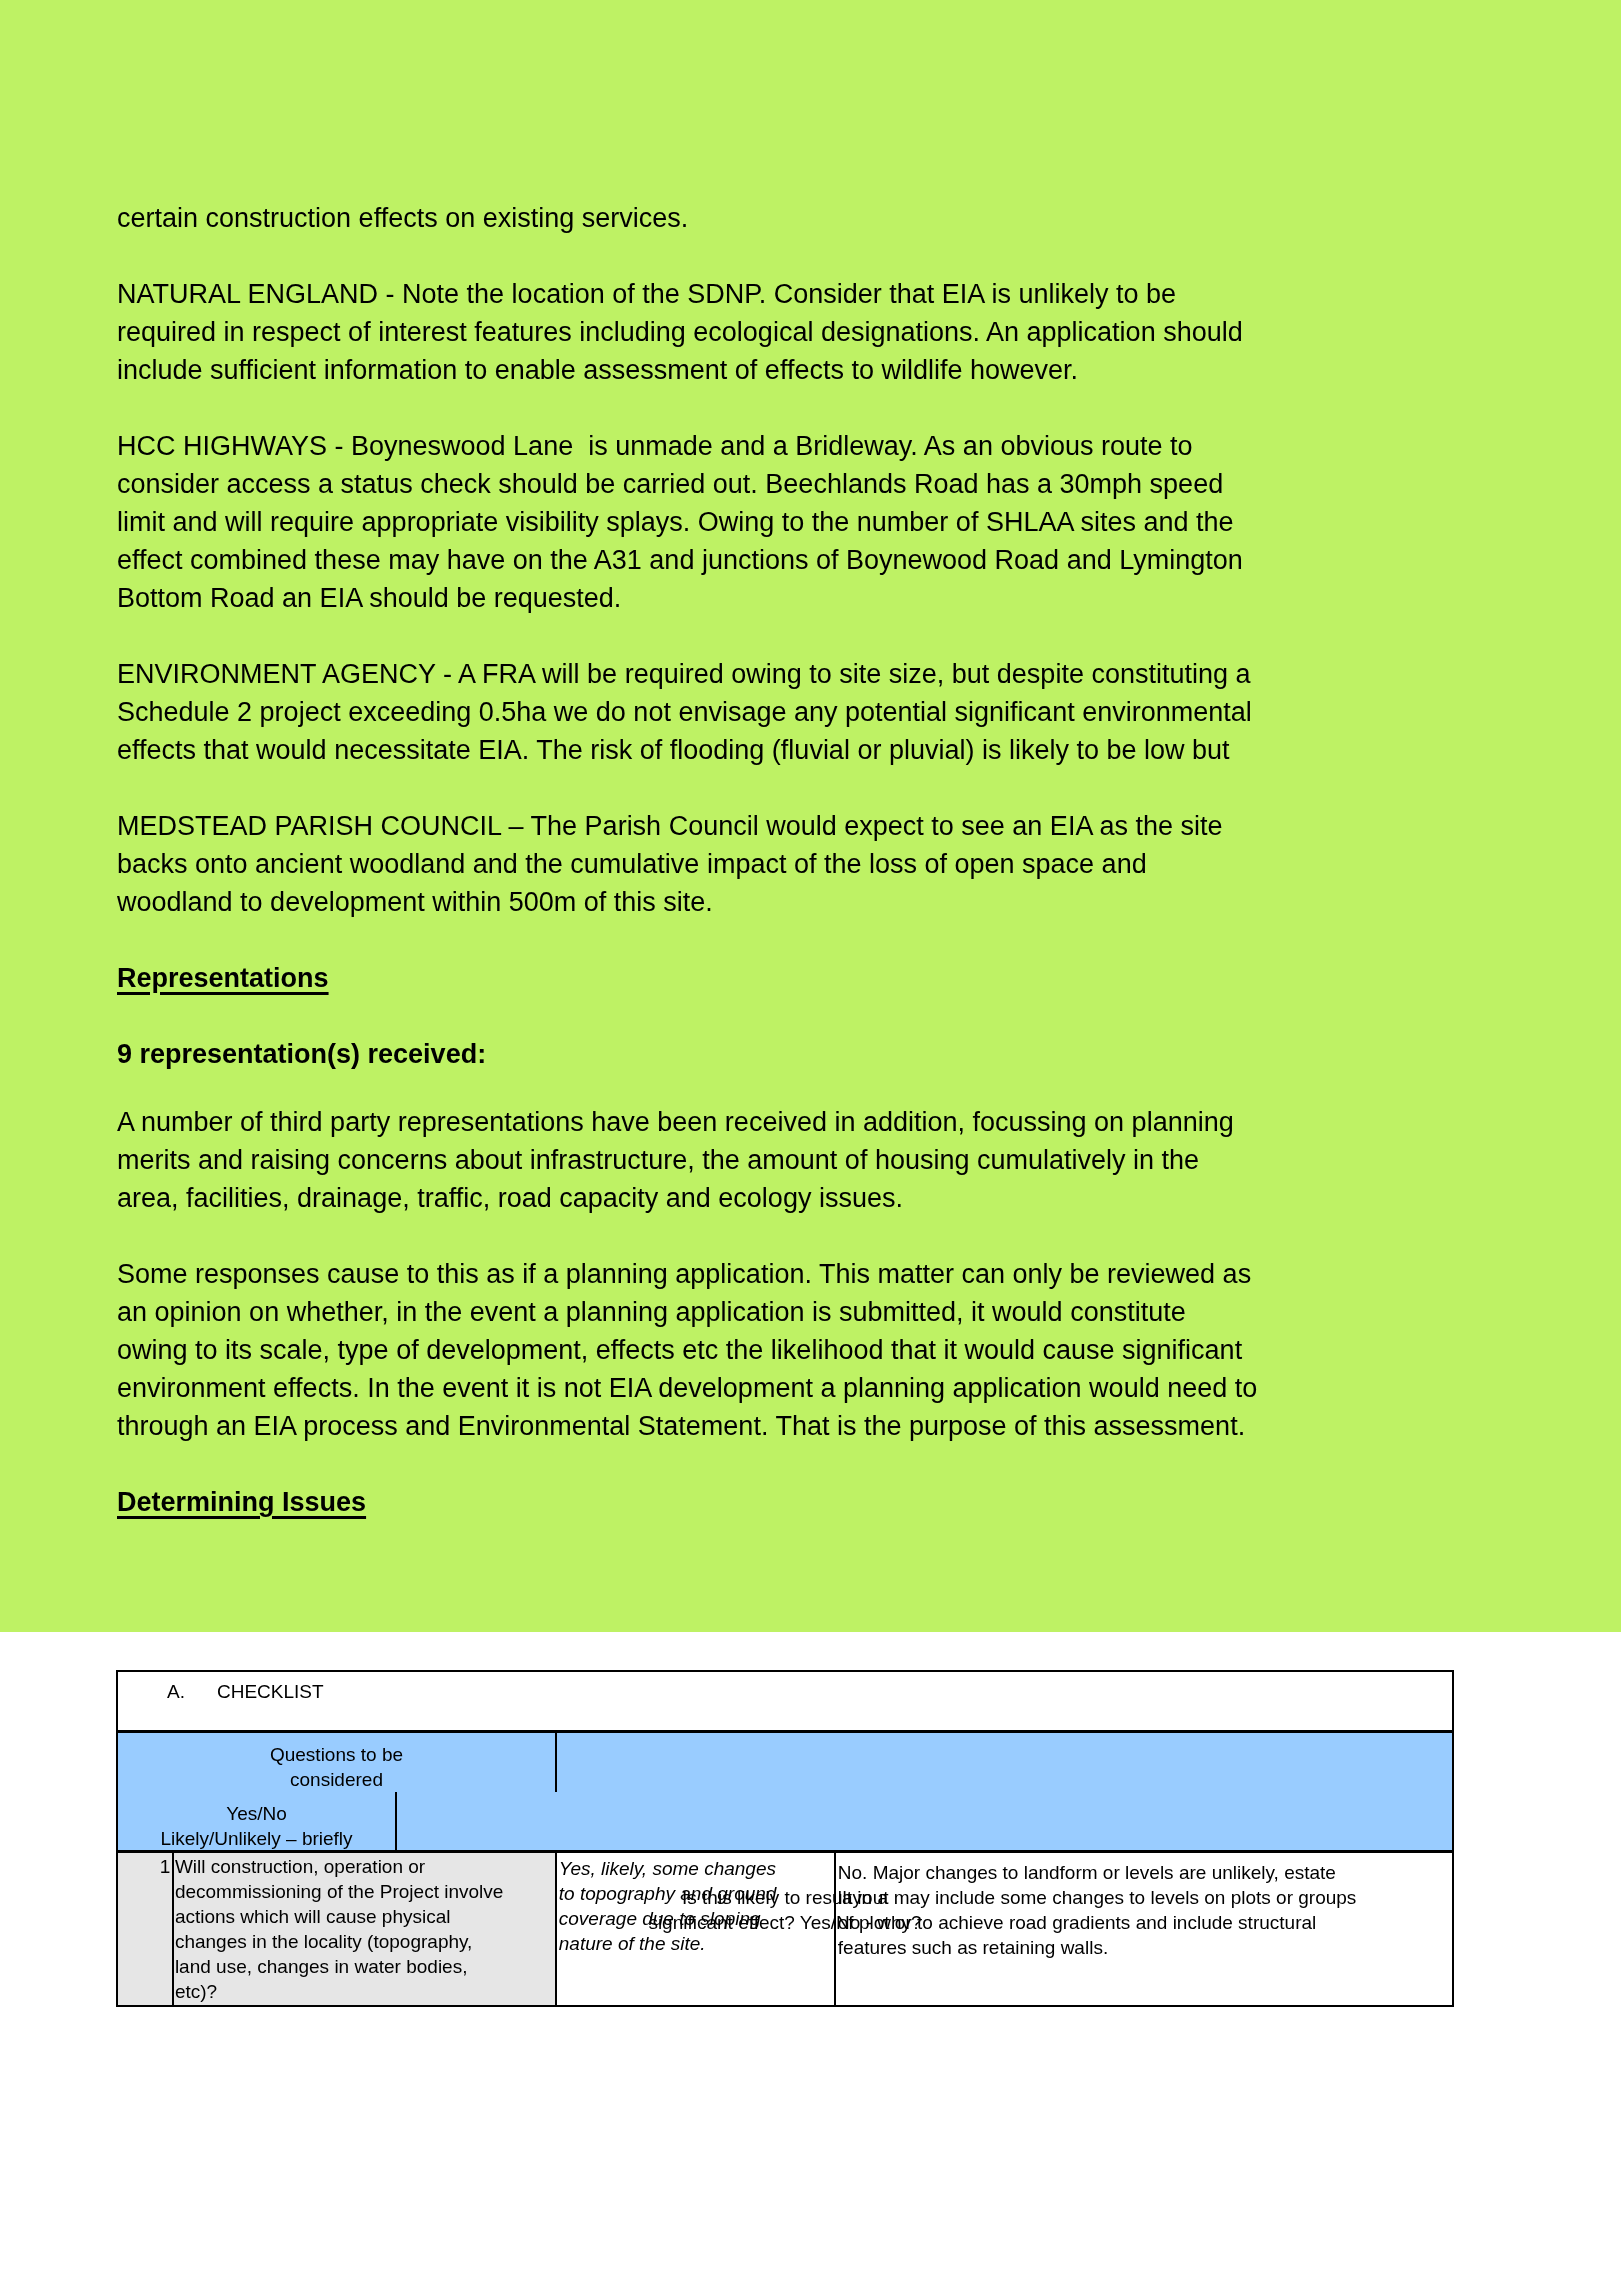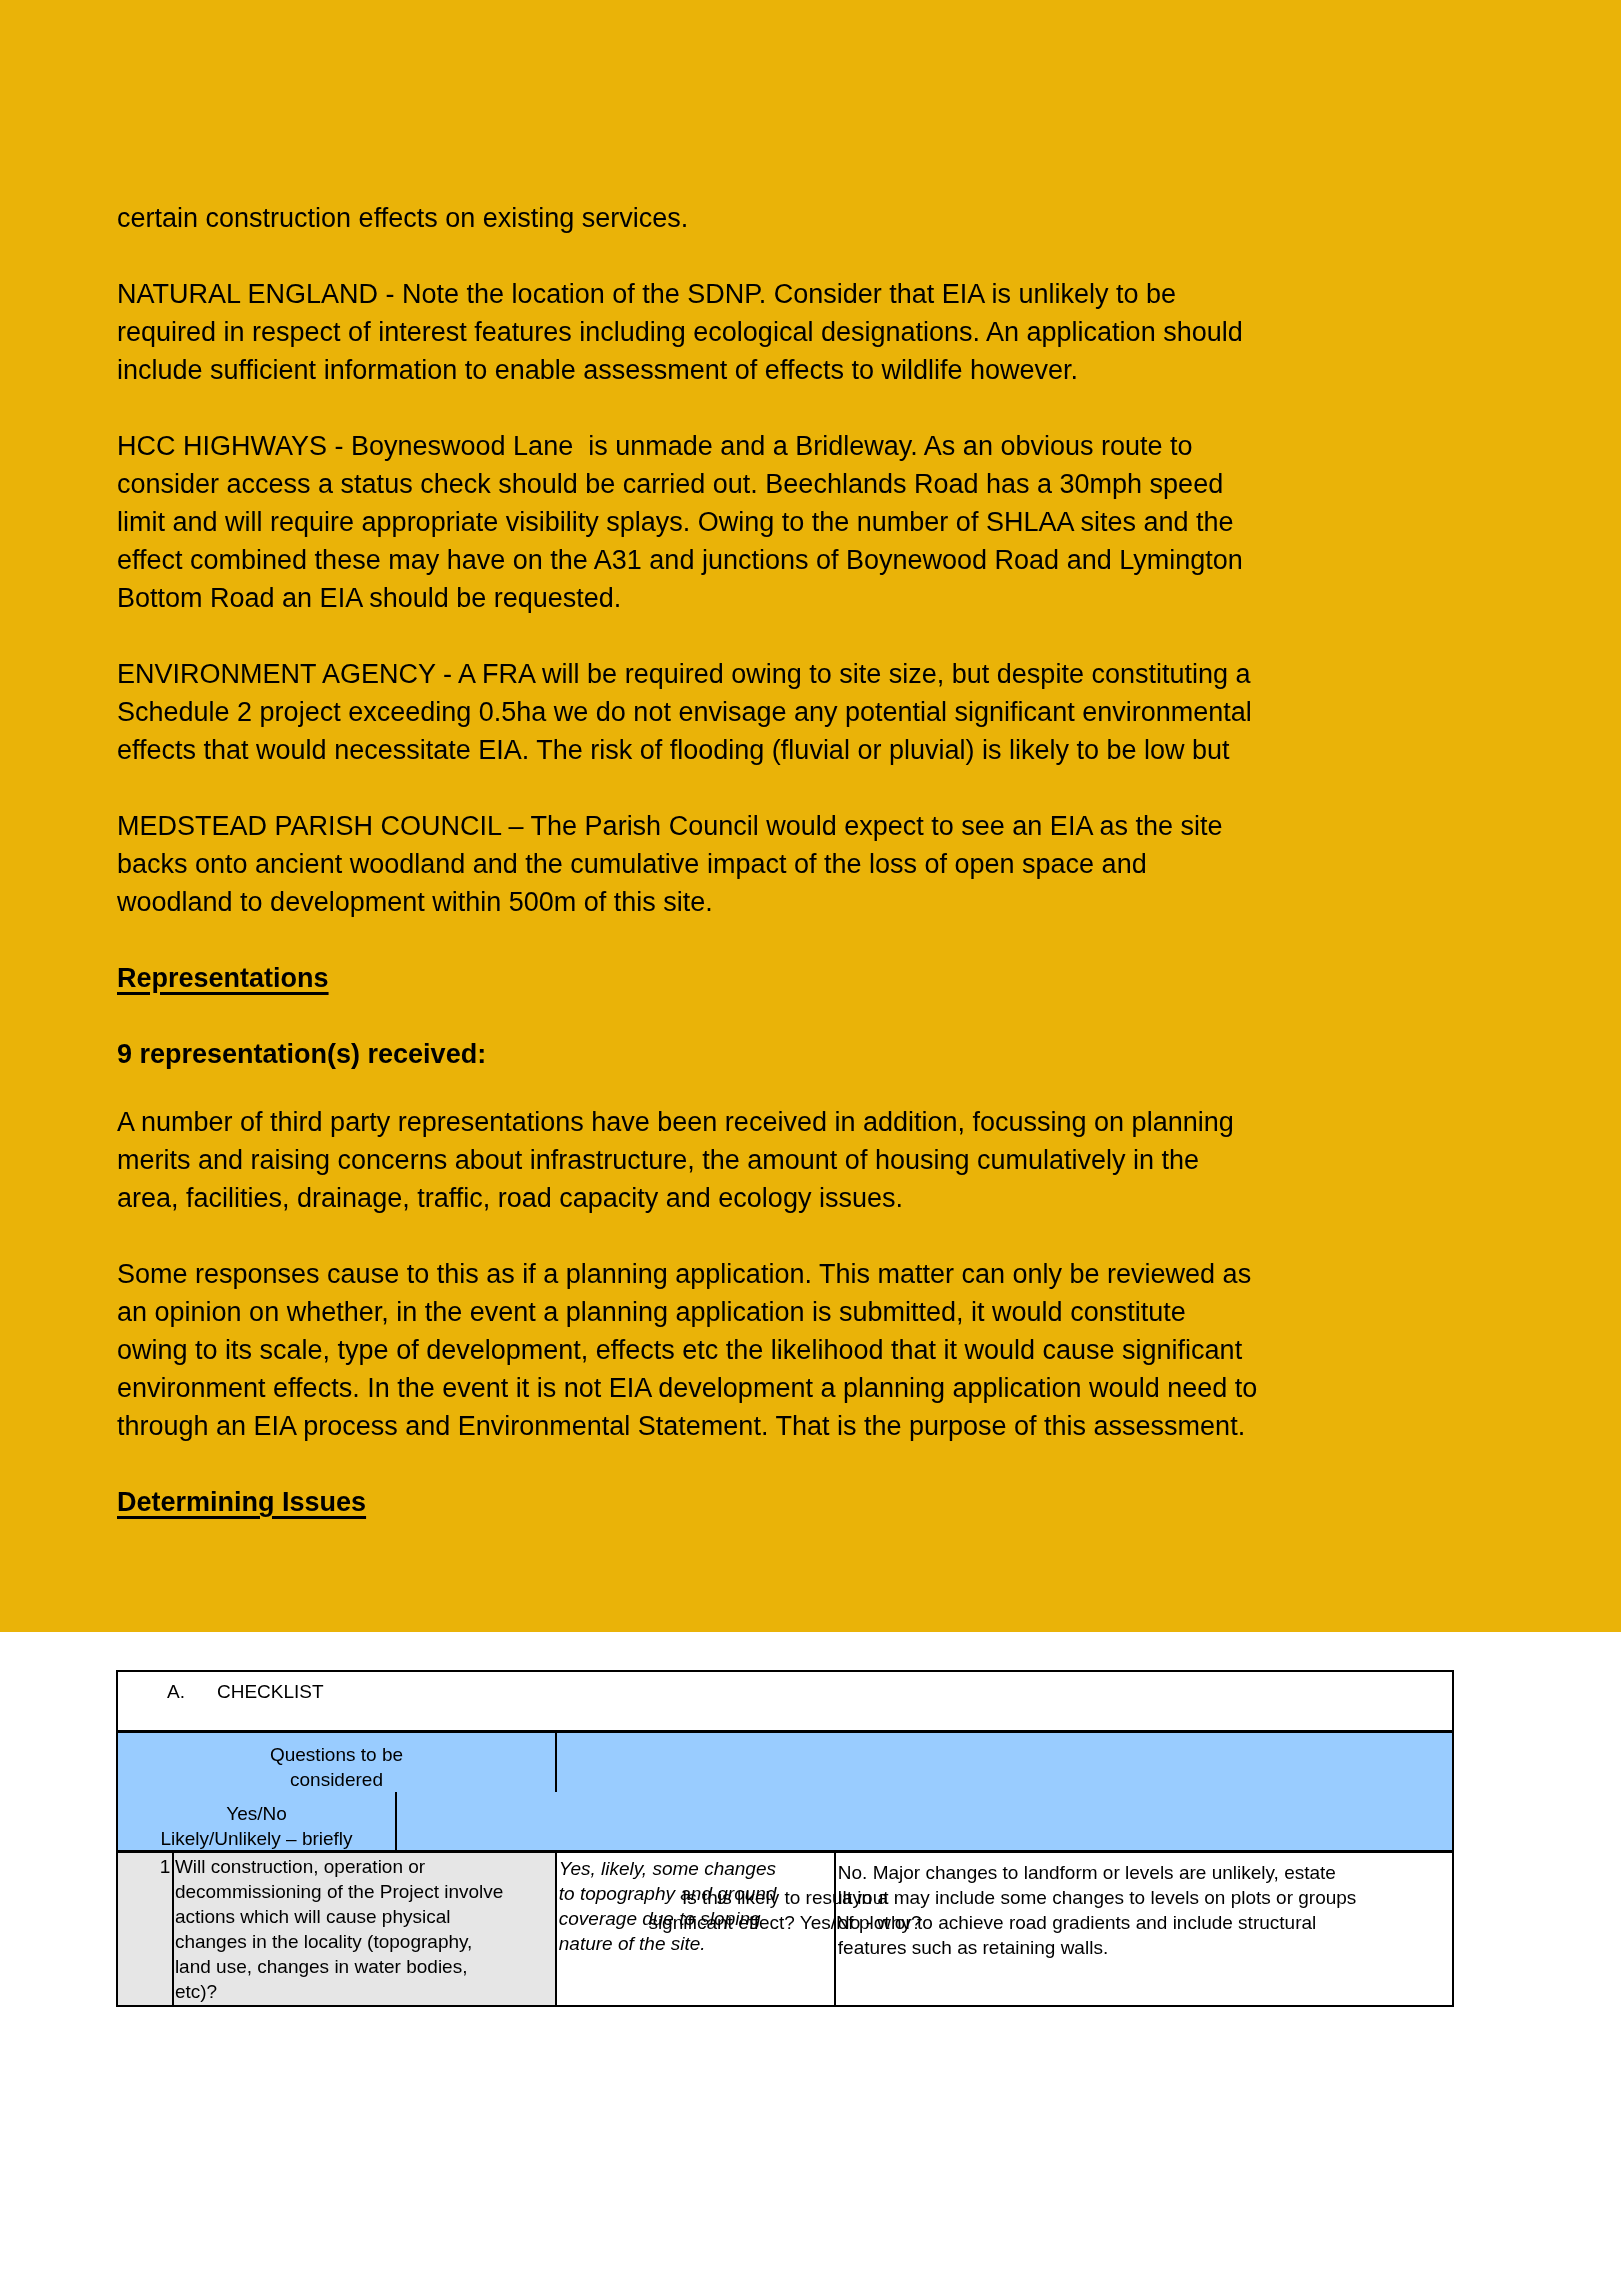--- a/index.html
+++ b/index.html
@@ -1,18 +1,18 @@
 <!DOCTYPE html>
 <html style="font-size:14.3px"><head>
 <meta charset="utf-8">
 <style>
   html, body { margin: 0; padding: 0; background: #ffffff; }
   body { width: 1622px; height: 2293px; position: relative; overflow: hidden;
          font-family: "Liberation Sans", sans-serif; color: #000; }
-  .page { position: absolute; left: 0; top: 0; width: 1622px; height: 1632px; background: #eab308; }
+  .page { position: absolute; left: 0; top: 0; width: 1622px; height: 1632px; background: #bef264; }
   .body-text { position: absolute; left: 117px; top: 199px; width: 1397px;
                font-size: 27px; line-height: 38px; }
   .line { display: block; white-space: pre; height: 38px; }
   .para { margin: 0 0 38px 0; }
   .heading { font-weight: bold; text-decoration: underline; text-decoration-thickness: 2.7px;
              text-underline-offset: 4.5px; margin: 0 0 38px 0; white-space: pre; }
   .subheading { font-weight: bold; margin: 0 0 30px 0; white-space: pre; }
 
   .checklist { position: absolute; left: 116px; top: 1670px; width: 1338px;
                border: 2.2px solid #000; box-sizing: border-box; font-size: 19px; }

